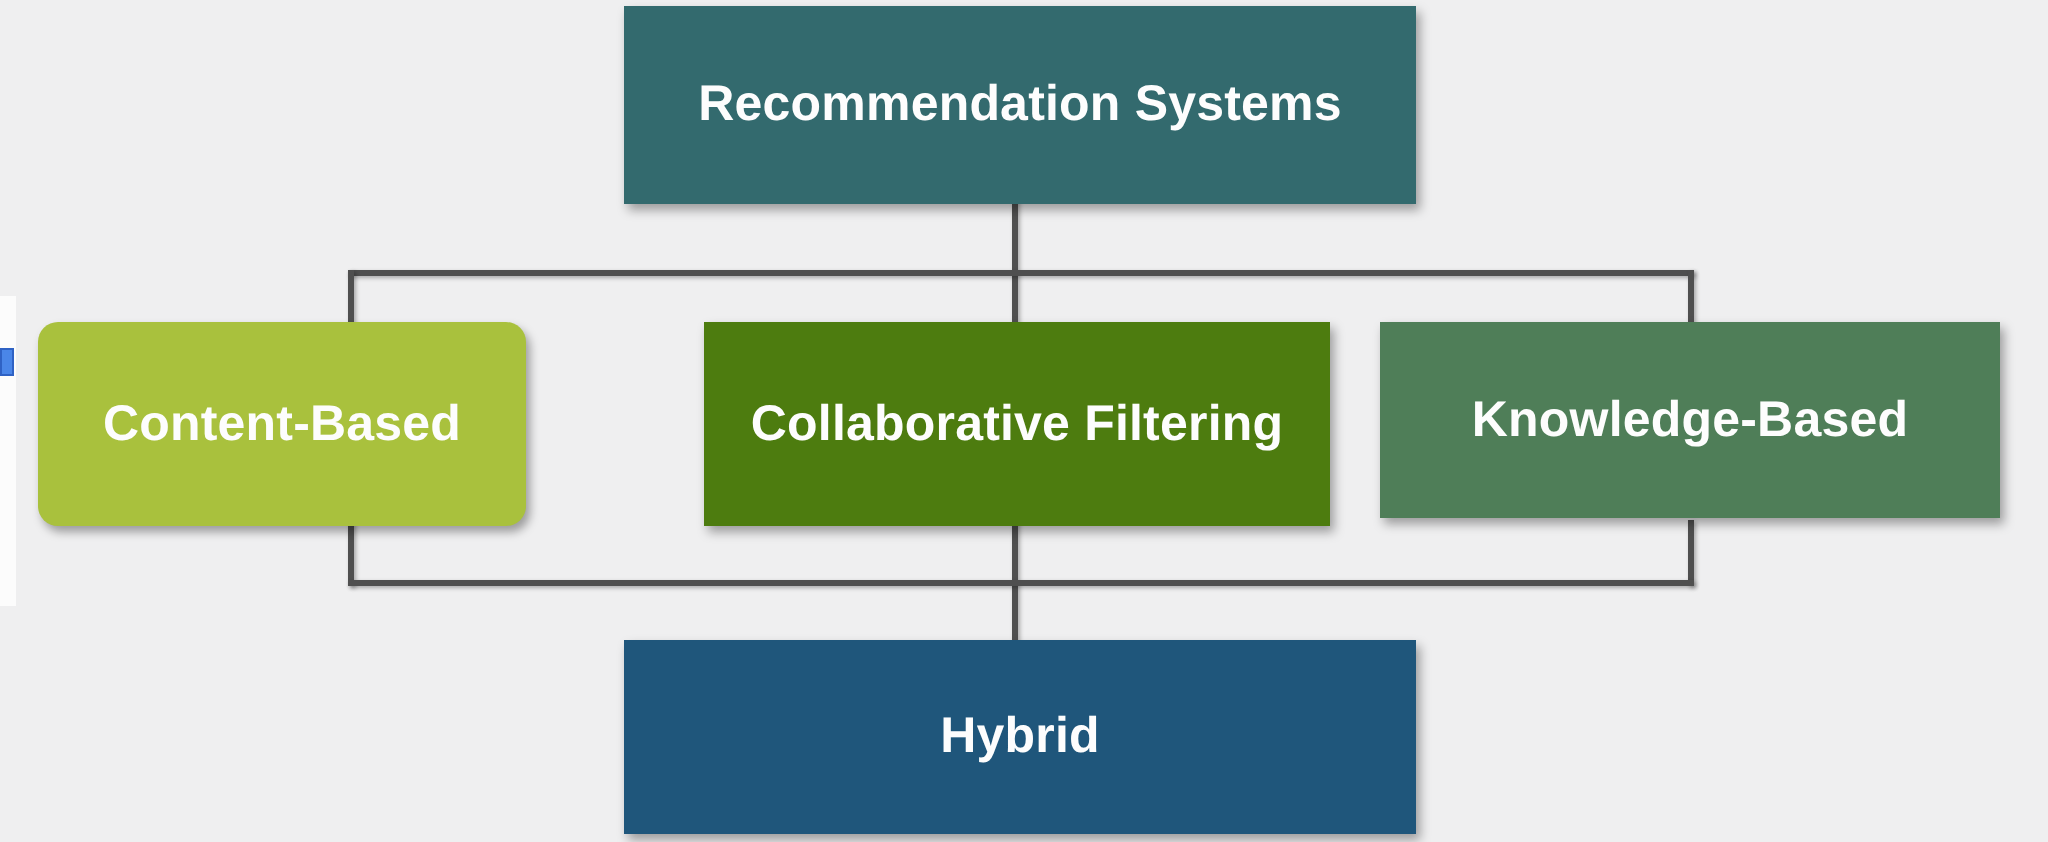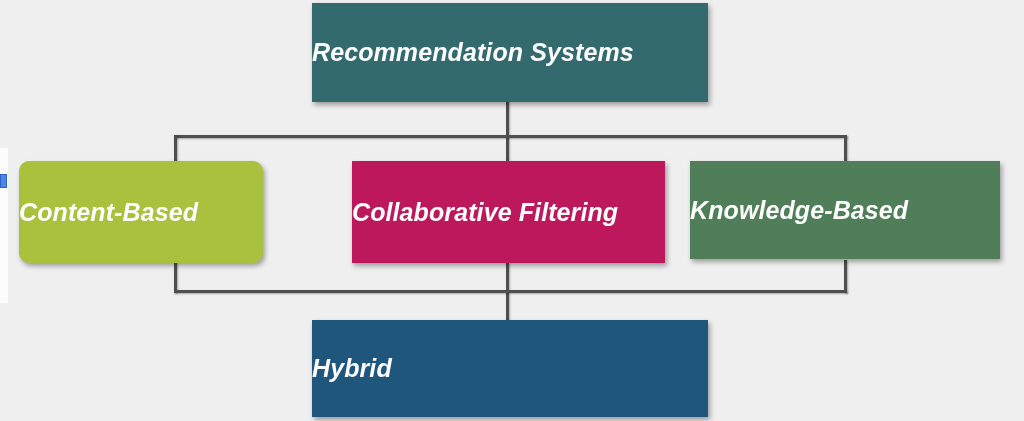--- a/index.html
+++ b/index.html
@@ -35,27 +35,27 @@
   #line-v-bottom-center{ left: 506px; top: 260px; height: 62px; }
   #line-v-bottom-right { left: 844px; top: 260px; height: 33px; }
   #line-h-bottom       { left: 174px; top: 290px; width: 673px; }
 
   
   .node {
     position: absolute;
     z-index: 2;
     display: flex;
     align-items: center;
+    justify-content: center;
     color: #fdfdfd;
     font-size: 25px;
     font-weight: 700;
     letter-spacing: 0.1px;
     box-shadow: 2px 3px 5px rgba(0,0,0,0.35);
     text-align: center;
-    font-style: italic;
   }
   #node-root      { left: 312px; top:   3px; width: 396px; height:  99px; }
   #node-content   { left:  19px; top: 161px; width: 244px; height: 102px; border-radius: 10px; }
   #node-collab    { left: 352px; top: 161px; width: 313px; height: 102px; }
   #node-knowledge { left: 690px; top: 161px; width: 310px; height: 98px; }
   #node-hybrid    { left: 312px; top: 320px; width: 396px; height:  97px; }
 
   
   .left-strip {
     position: absolute;
@@ -87,21 +87,21 @@
   <div class="line h" id="line-h-bottom" style="background-color: rgb(79, 79, 79);"></div>
 
   <div class="node" id="node-root" style="background-color: rgb(51, 106, 110); color: rgb(253, 253, 253);">
     <span>Recommendation Systems</span>
   </div>
 
   <div class="node" id="node-content" style="background-color: rgb(169, 193, 61); color: rgb(253, 253, 253);">
     <span>Content-Based</span>
   </div>
 
-  <div class="node" id="node-collab" style="background-color: #be185d; color: rgb(253, 253, 253);">
+  <div class="node" id="node-collab" style="background-color: #4d7c0f; color: rgb(253, 253, 253);">
     <span>Collaborative Filtering</span>
   </div>
 
   <div class="node" id="node-knowledge" style="background-color: rgb(79, 126, 88); color: rgb(253, 253, 253);">
     <span>Knowledge-Based</span>
   </div>
 
   <div class="node" id="node-hybrid" style="background-color: rgb(31, 86, 123); color: rgb(253, 253, 253);">
     <span>Hybrid</span>
   </div>

